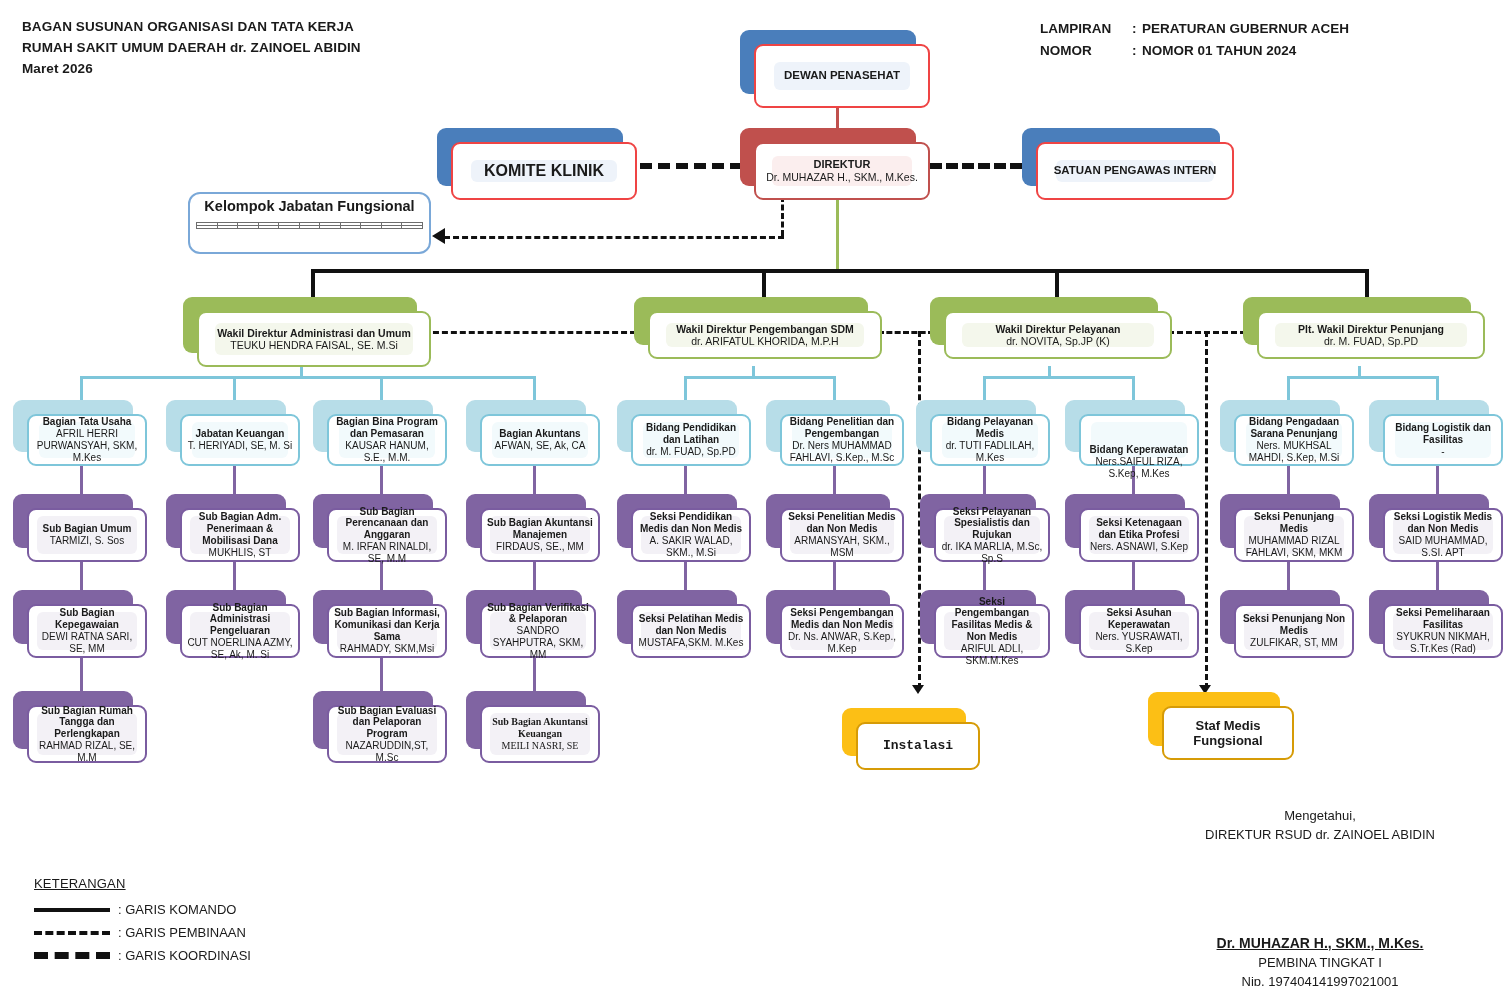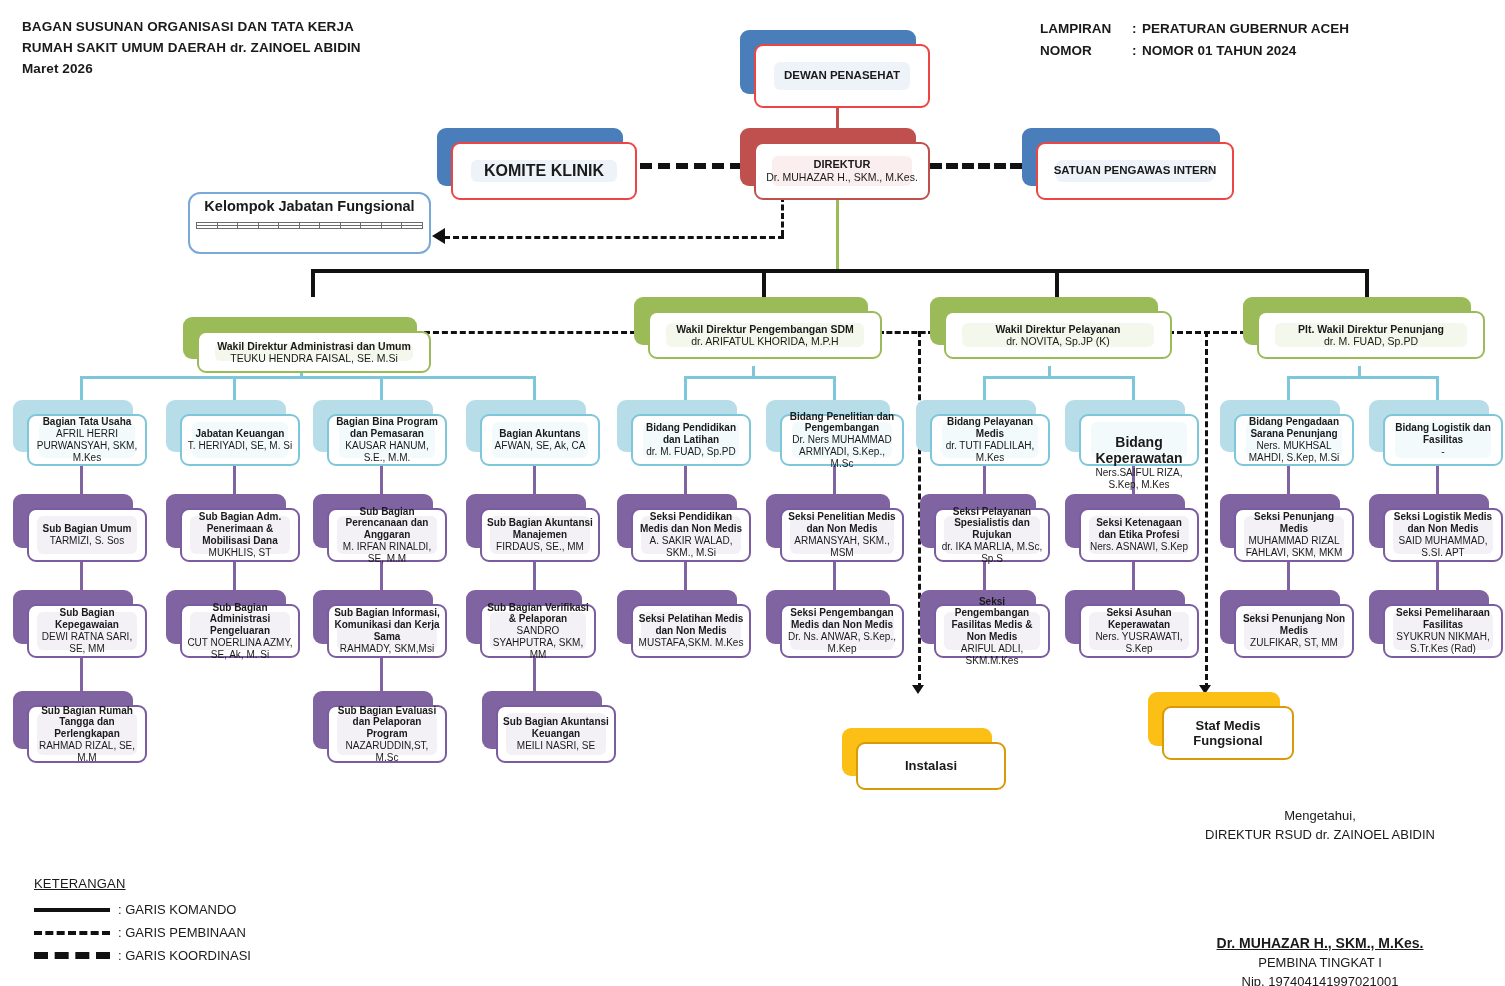--- a/index.html
+++ b/index.html
@@ -280,21 +280,21 @@
             <td></td>
             <td></td>
             <td></td>
             <td></td>
             <td></td>
           </tr>
     </tbody>
       </table>
   </div>
 
-  <div class="nodewrap green" style="left:183px; top:297px; width:248px; height:56px;margin-top:20px;">
+  <div class="nodewrap green" style="left:183px; top:297px; width:248px; height:70px;">
     <div class="node">
         <div class="plate"></div>
         <div class="face">
           <div class="glow"></div>
       <div class="inner">
         <div class="t1" style="font-size:10.5px;">Wakil Direktur Administrasi  dan Umum</div>
         <div class="t2" style="font-size:10.5px;">TEUKU HENDRA FAISAL, SE. M.Si</div>
       </div>
     </div>
       </div>
@@ -396,21 +396,21 @@
         </div>
       </div>
   </div>
   <div class="nodewrap cyan" style="left:766px; top:400px; width:138px; height:66px;">
     <div class="node">
         <div class="plate"></div>
         <div class="face">
           <div class="glow"></div>
           <div class="inner">
       <div class="t1" style="font-size:10px;">Bidang Penelitian dan Pengembangan</div>
-      <div class="t2" style="font-size:10px;">Dr. Ners MUHAMMAD ARMIYADI, S.Kep., M.Sc</div>
+      <div class="t2" style="font-size:10px;">Dr. Ners MUHAMMAD FAHLAVI, S.Kep., M.Sc</div>
     </div>
         </div>
       </div>
   </div>
   <div class="nodewrap cyan" style="left:916px; top:400px; width:134px; height:66px;">
     <div class="node">
         <div class="plate"></div>
         <div class="face">
           <div class="glow"></div>
           <div class="inner">
@@ -419,21 +419,21 @@
     </div>
         </div>
       </div>
   </div>
   <div class="nodewrap cyan" style="left:1065px; top:400px; width:134px; height:66px;">
     <div class="node">
         <div class="plate"></div>
         <div class="face">
           <div class="glow"></div>
           <div class="inner">
-      <div class="t1" style="font-size:14px;margin-top:44px;">Bidang Keperawatan</div>
+      <div class="t1" style="font-size:10px;margin-top:44px;">Bidang Keperawatan</div>
       <div class="t2" style="font-size:10px;">Ners.SAIFUL RIZA, S.Kep, M.Kes</div>
     </div>
         </div>
       </div>
   </div>
   <div class="nodewrap cyan" style="left:1220px; top:400px; width:134px; height:66px;">
     <div class="node">
         <div class="plate"></div>
         <div class="face">
           <div class="glow"></div>
@@ -716,34 +716,34 @@
         <div class="plate"></div>
         <div class="face">
           <div class="glow"></div>
           <div class="inner">
       <div class="t1" style="font-size:10px;">Sub Bagian Evaluasi dan Pelaporan Program</div>
       <div class="t2" style="font-size:10px;">NAZARUDDIN,ST,  M.Sc</div>
     </div>
         </div>
       </div>
   </div>
-  <div class="nodewrap purple" style="left:482px; top:691px; width:134px; height:72px;">
+  <div class="nodewrap purple" style="left:466px; top:691px; width:134px; height:72px;font-family:Liberation Serif, serif;">
     <div class="node">
         <div class="plate"></div>
         <div class="face">
           <div class="glow"></div>
           <div class="inner">
       <div class="t1" style="font-size:10px;">Sub Bagian Akuntansi Keuangan</div>
       <div class="t2" style="font-size:10px;">MEILI NASRI, SE</div>
     </div>
         </div>
       </div>
   </div>
 
-  <div class="nodewrap yellow" style="left:842px; top:728px; width:164px; height:62px;">
+  <div class="nodewrap yellow" style="left:842px; top:708px; width:138px; height:62px;font-family:Liberation Mono, monospace;">
     <div class="node">
         <div class="plate"></div>
         <div class="face">
           <div class="glow"></div>
           <div class="inner">
       <div class="t1" style="font-size:13px;">Instalasi</div>
     </div>
         </div>
       </div>
   </div>

